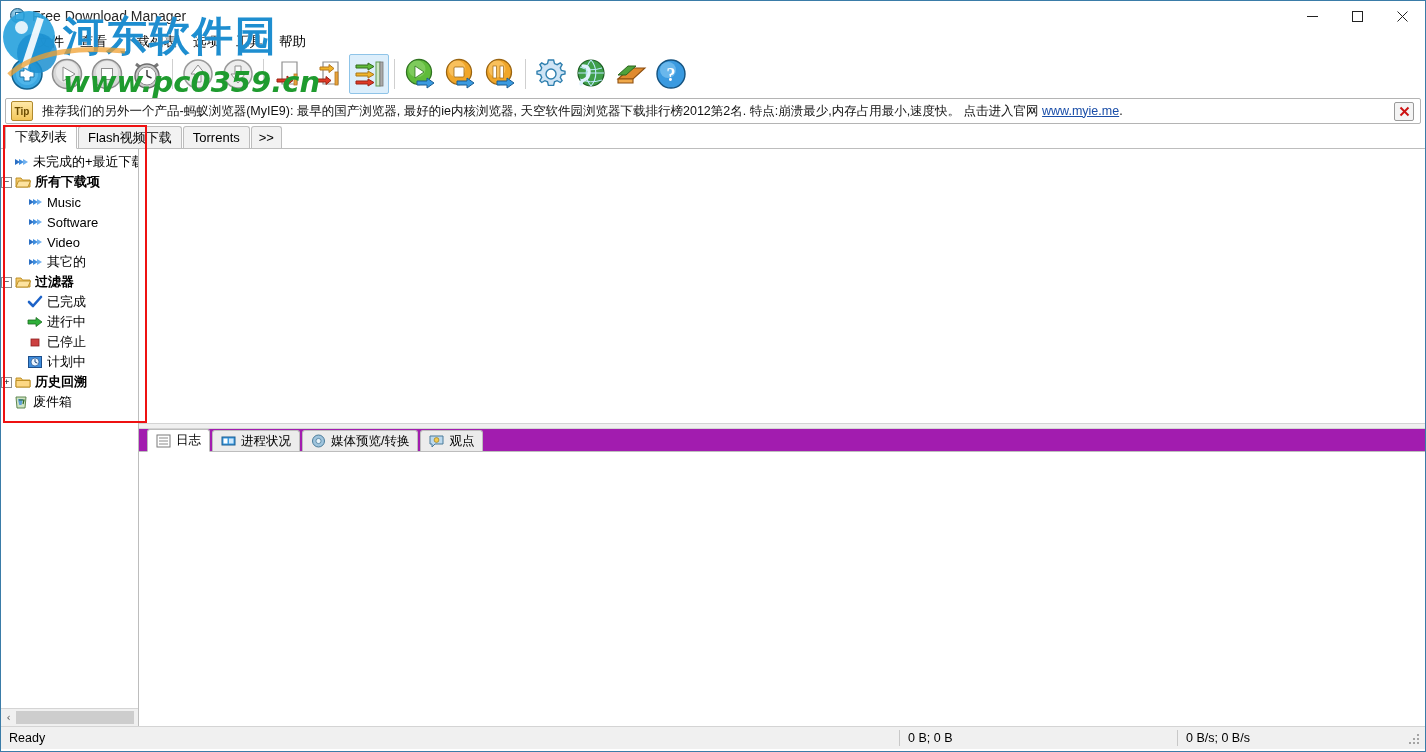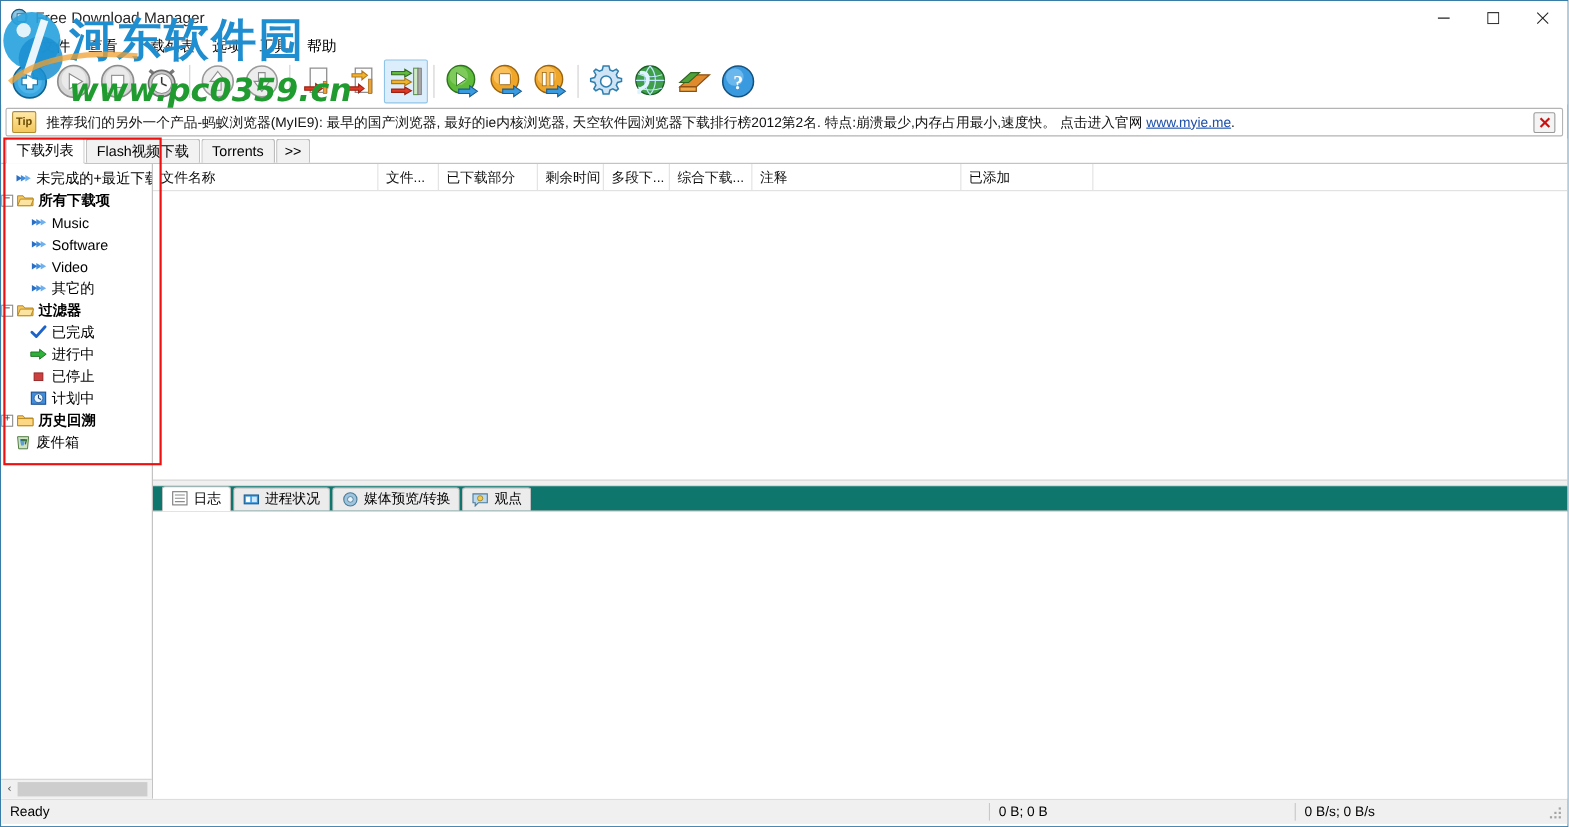--- a/index.html
+++ b/index.html
@@ -93,21 +93,21 @@
   .rightpane{flex:1 1 auto;display:flex;flex-direction:column;background:#fff;min-width:0;}
 
   
   .gridhead{height:24px;display:flex;background:#fff;border-bottom:1px solid #d6d6d6;flex:0 0 auto;}
   .gh{display:flex;align-items:center;padding-left:7px;font-size:12.5px;color:#111;
       border-right:1px solid #e2e2e2;box-sizing:border-box;white-space:nowrap;overflow:hidden;}
   .gridbody{flex:1 1 auto;background:#fff;}
 
   
   .splitter{height:4px;background:#f0f0f0;border-top:1px solid #d4d4d4;border-bottom:1px solid #d4d4d4;flex:0 0 auto;}
-  .btabs{height:22px;display:flex;align-items:flex-end;padding-left:8px;background:#0f766e;
+  .btabs{height:22px;display:flex;align-items:flex-end;padding-left:8px;background:#a21caf;
      border-bottom:1px solid #bdbdbd;flex:0 0 auto;}
   .btab{height:20px;padding:0 8px;display:flex;align-items:center;gap:5px;font-size:12.5px;
         border:1px solid #bdbdbd;border-bottom:none;background:#ececec;margin-right:2px;
         border-radius:3px 3px 0 0;white-space:nowrap;}
   .btab.active{background:#fff;border-bottom:1px solid #fff;margin-bottom:-1px;height:21px;}
   .btab .bi{width:15px;height:14px;display:block;flex:0 0 auto;}
 
   .loghead{height:25px;display:flex;background:#fff;border-bottom:1px solid #d6d6d6;flex:0 0 auto;}
   .logbody{flex:1 1 auto;background:#fff;}
 
@@ -480,31 +480,20 @@
         <div class="hs-arrow">‹</div>
         <div class="hs-track">
           <div class="hs-thumb"></div>
         </div>
         <div class="hs-arrow">›</div>
       </div>
     </div>
 
     <div class="rightpane">
 
-      <div class="gridhead">
-        <div class="gh" style="width:205px">文件名称</div>
-        <div class="gh" style="width:55px">文件...</div>
-        <div class="gh" style="width:90px">已下载部分</div>
-        <div class="gh" style="width:60px">剩余时间</div>
-        <div class="gh" style="width:60px">多段下...</div>
-        <div class="gh" style="width:75px">综合下载...</div>
-        <div class="gh" style="width:190px">注释</div>
-        <div class="gh" style="width:120px">已添加</div>
-        <div class="gh" style="flex:1 1 auto;border-right:none"></div>
-      </div>
       <div class="gridbody"></div>
 
       <div class="splitter"></div>
 
       <div class="btabs">
         <div class="btab active">
           <svg class="bi" viewBox="0 0 15 14">
             <rect x="1" y="1" width="13" height="12" fill="#fff" stroke="#7b7b7b" stroke-width="1"></rect>
             <line x1="3" y1="4" x2="12" y2="4" stroke="#8a8a8a" stroke-width="1"></line>
             <line x1="3" y1="7" x2="12" y2="7" stroke="#8a8a8a" stroke-width="1"></line>

